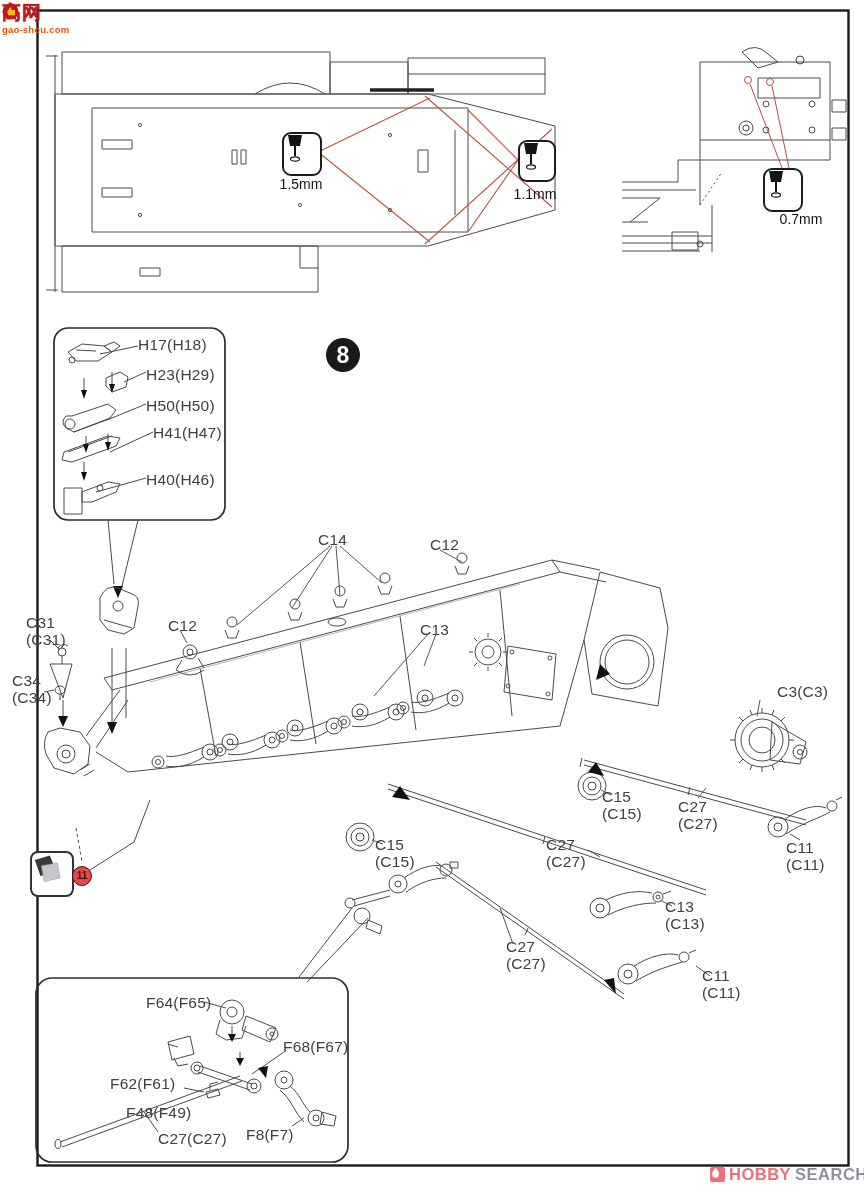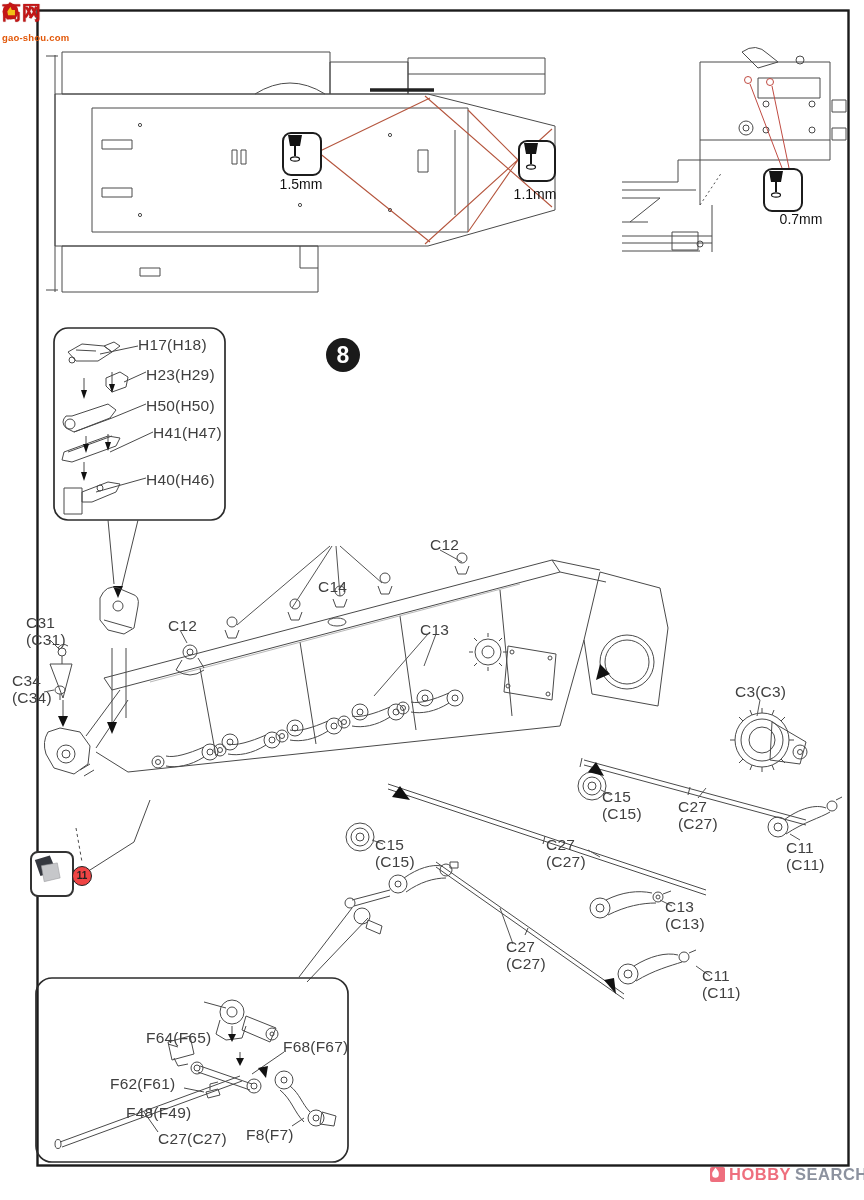--- a/index.html
+++ b/index.html
@@ -14,21 +14,21 @@
   .dlbl{position:absolute;font:14px/1 "Liberation Sans",sans-serif;color:#111;text-align:center;}
   .badge8{position:absolute;left:326px;top:338px;width:34px;height:34px;border-radius:50%;
           background:#1a1a1a;color:#fff;font:bold 23px/34px "Liberation Sans",sans-serif;text-align:center;}
   .note11{position:absolute;left:72px;top:866px;width:18px;height:18px;border:1.6px solid #222;
           border-radius:50%;font:bold 10px/18px "Liberation Sans",sans-serif;text-align:center;color:#222;background:#ef4444;}
   .sand{position:absolute;left:30px;top:851px;width:40px;height:42px;border:2.2px solid #333;
         border-radius:8px;background:#fff;display:flex;align-items:center;justify-content:center;}
   .wm{position:absolute;left:2px;top:3px;}
   .wmrow{display:flex;align-items:center;gap:1px;}
   .wmchar{font:bold 19px/20px "Liberation Sans",sans-serif;color:#c41616;text-shadow:0 0 1px #8c0d0d;}
-  .wmurl{font:bold 9.5px/10px "Liberation Sans",sans-serif;color:#e25708;letter-spacing:.2px;margin-top:10px;}
+  .wmurl{font:bold 9.5px/10px "Liberation Sans",sans-serif;color:#e25708;letter-spacing:.2px;margin-top:2px;}
   .brand{position:absolute;left:700px;top:1167px;display:flex;align-items:center;gap:4px;margin-left:10px;}
   .flame{width:15px;height:15px;background:#ee6f7e;border-radius:2px;display:flex;align-items:center;justify-content:center;}
   .bh{font:800 16.5px/15px "Liberation Sans",sans-serif;color:#ee6f7e;letter-spacing:.5px;}
   .bs{font:800 16.5px/15px "Liberation Sans",sans-serif;color:#8c929f;letter-spacing:.5px;}
 </style>
 </head>
 <body>
 
 <div id="page">
 
@@ -344,47 +344,47 @@
       </svg>
 </div>
 <div class="note11">11</div>
 
 <div class="lbl" style="left:138px;top:336px;">H17(H18)</div>
 <div class="lbl" style="left:146px;top:366px;">H23(H29)</div>
 <div class="lbl" style="left:146px;top:397px;">H50(H50)</div>
 <div class="lbl" style="left:153px;top:424px;">H41(H47)</div>
 <div class="lbl" style="left:146px;top:471px;">H40(H46)</div>
 
-<div class="lbl" style="left:318px;top:531px;margin-top:47px;">C14</div>
+<div class="lbl" style="left:318px;top:531px;">C14</div>
 <div class="lbl" style="left:430px;top:536px;">C12</div>
 <div class="lbl" style="left:168px;top:617px;">C12</div>
 <div class="lbl" style="left:420px;top:621px;">C13</div>
 <div class="lbl c" style="left:26px;top:614px;width:46px;">C31
 (C31)</div>
 <div class="lbl c" style="left:12px;top:672px;width:46px;">C34
 (C34)</div>
-<div class="lbl" style="left:735px;top:683px;">C3(C3)</div>
+<div class="lbl" style="left:777px;top:683px;">C3(C3)</div>
 <div class="lbl c" style="left:602px;top:788px;width:44px;">C15
 (C15)</div>
 <div class="lbl c" style="left:678px;top:798px;width:44px;">C27
 (C27)</div>
 <div class="lbl c" style="left:786px;top:839px;width:44px;">C11
 (C11)</div>
 <div class="lbl c" style="left:375px;top:836px;width:44px;">C15
 (C15)</div>
 <div class="lbl c" style="left:546px;top:836px;width:44px;">C27
 (C27)</div>
 <div class="lbl c" style="left:665px;top:898px;width:44px;">C13
 (C13)</div>
 <div class="lbl c" style="left:506px;top:938px;width:44px;">C27
 (C27)</div>
 <div class="lbl c" style="left:702px;top:967px;width:44px;">C11
 (C11)</div>
 
-<div class="lbl" style="left:146px;top:1029px;">F64(F65)</div>
+<div class="lbl" style="left:146px;top:994px;">F64(F65)</div>
 <div class="lbl" style="left:110px;top:1036px;margin-top:39px;">F62(F61)</div>
 <div class="lbl" style="left:283px;top:1038px;">F68(F67)</div>
 <div class="lbl" style="left:126px;top:1080px;margin-top:24px;">F48(F49)</div>
 <div class="lbl" style="left:158px;top:1130px;">C27(C27)</div>
 <div class="lbl" style="left:246px;top:1126px;">F8(F7)</div>
 
 <div class="brand">
   <div class="flame">
     <svg width="11" height="11" viewBox="0 0 10 10">
           <path d="M5,0.5 C6.5,3 8.5,4 8,6.8 A3,3 0 0 1 2,6.8 C1.6,4.4 3.8,3 5,0.5 Z" fill="#fff"></path>

